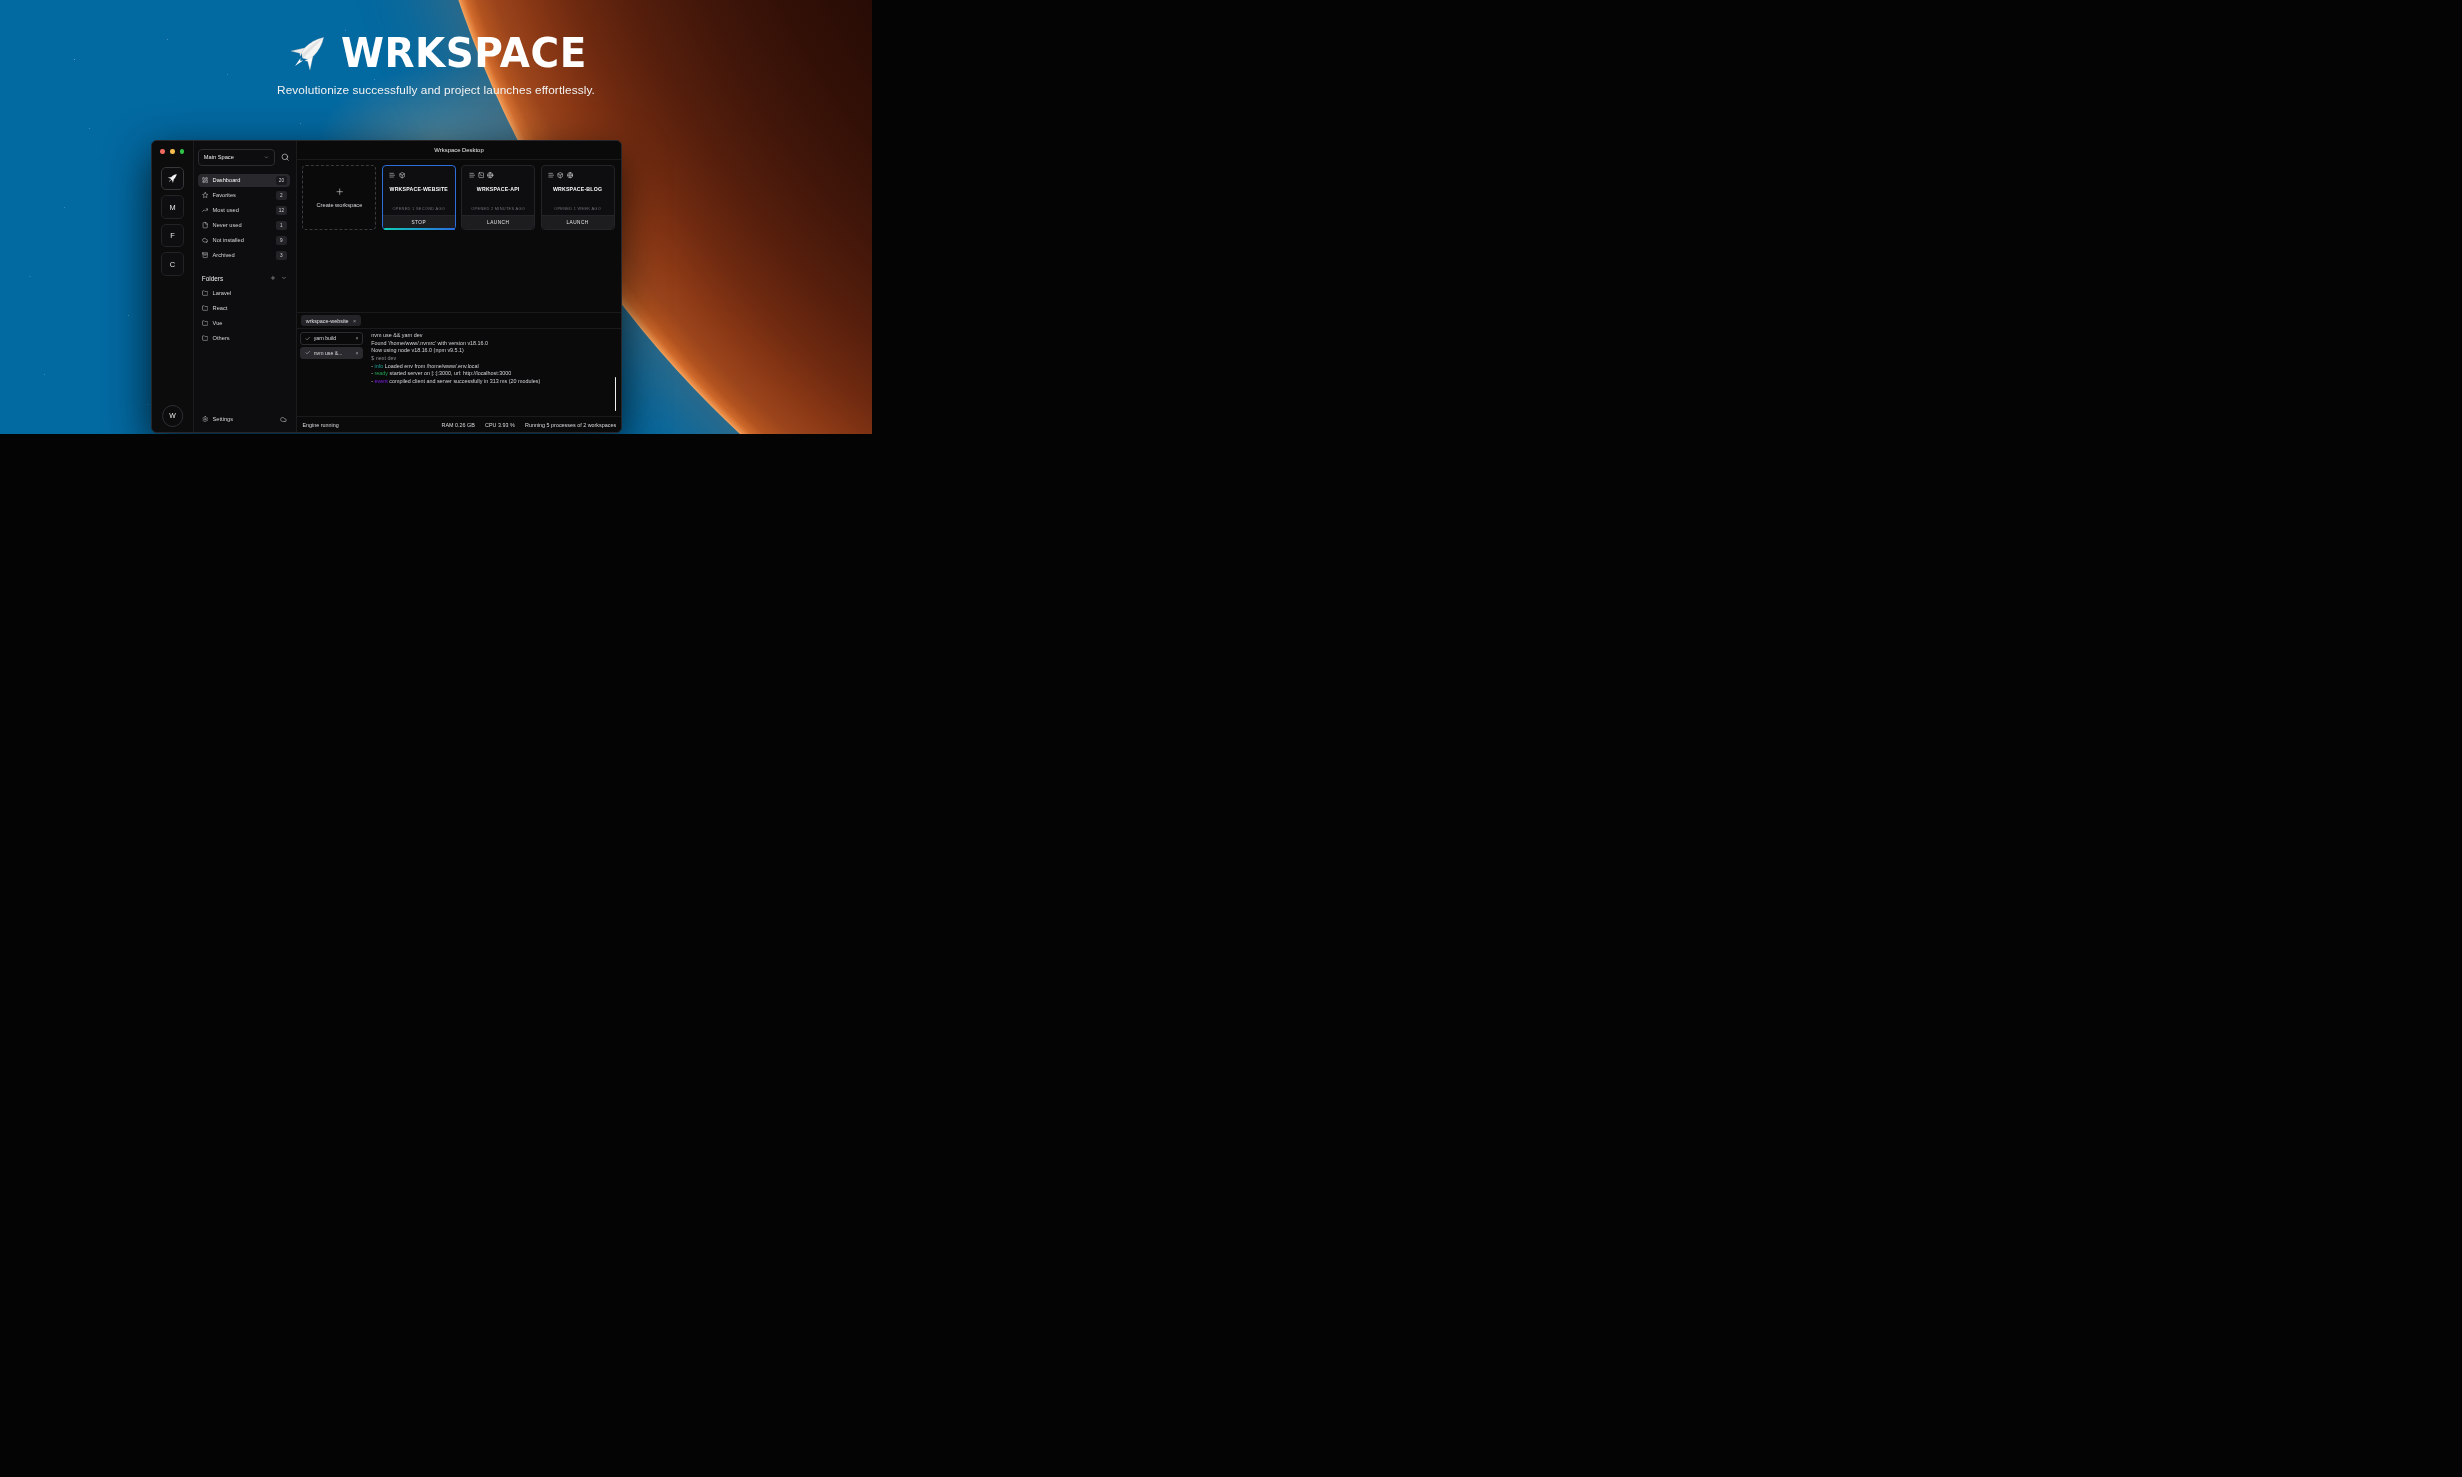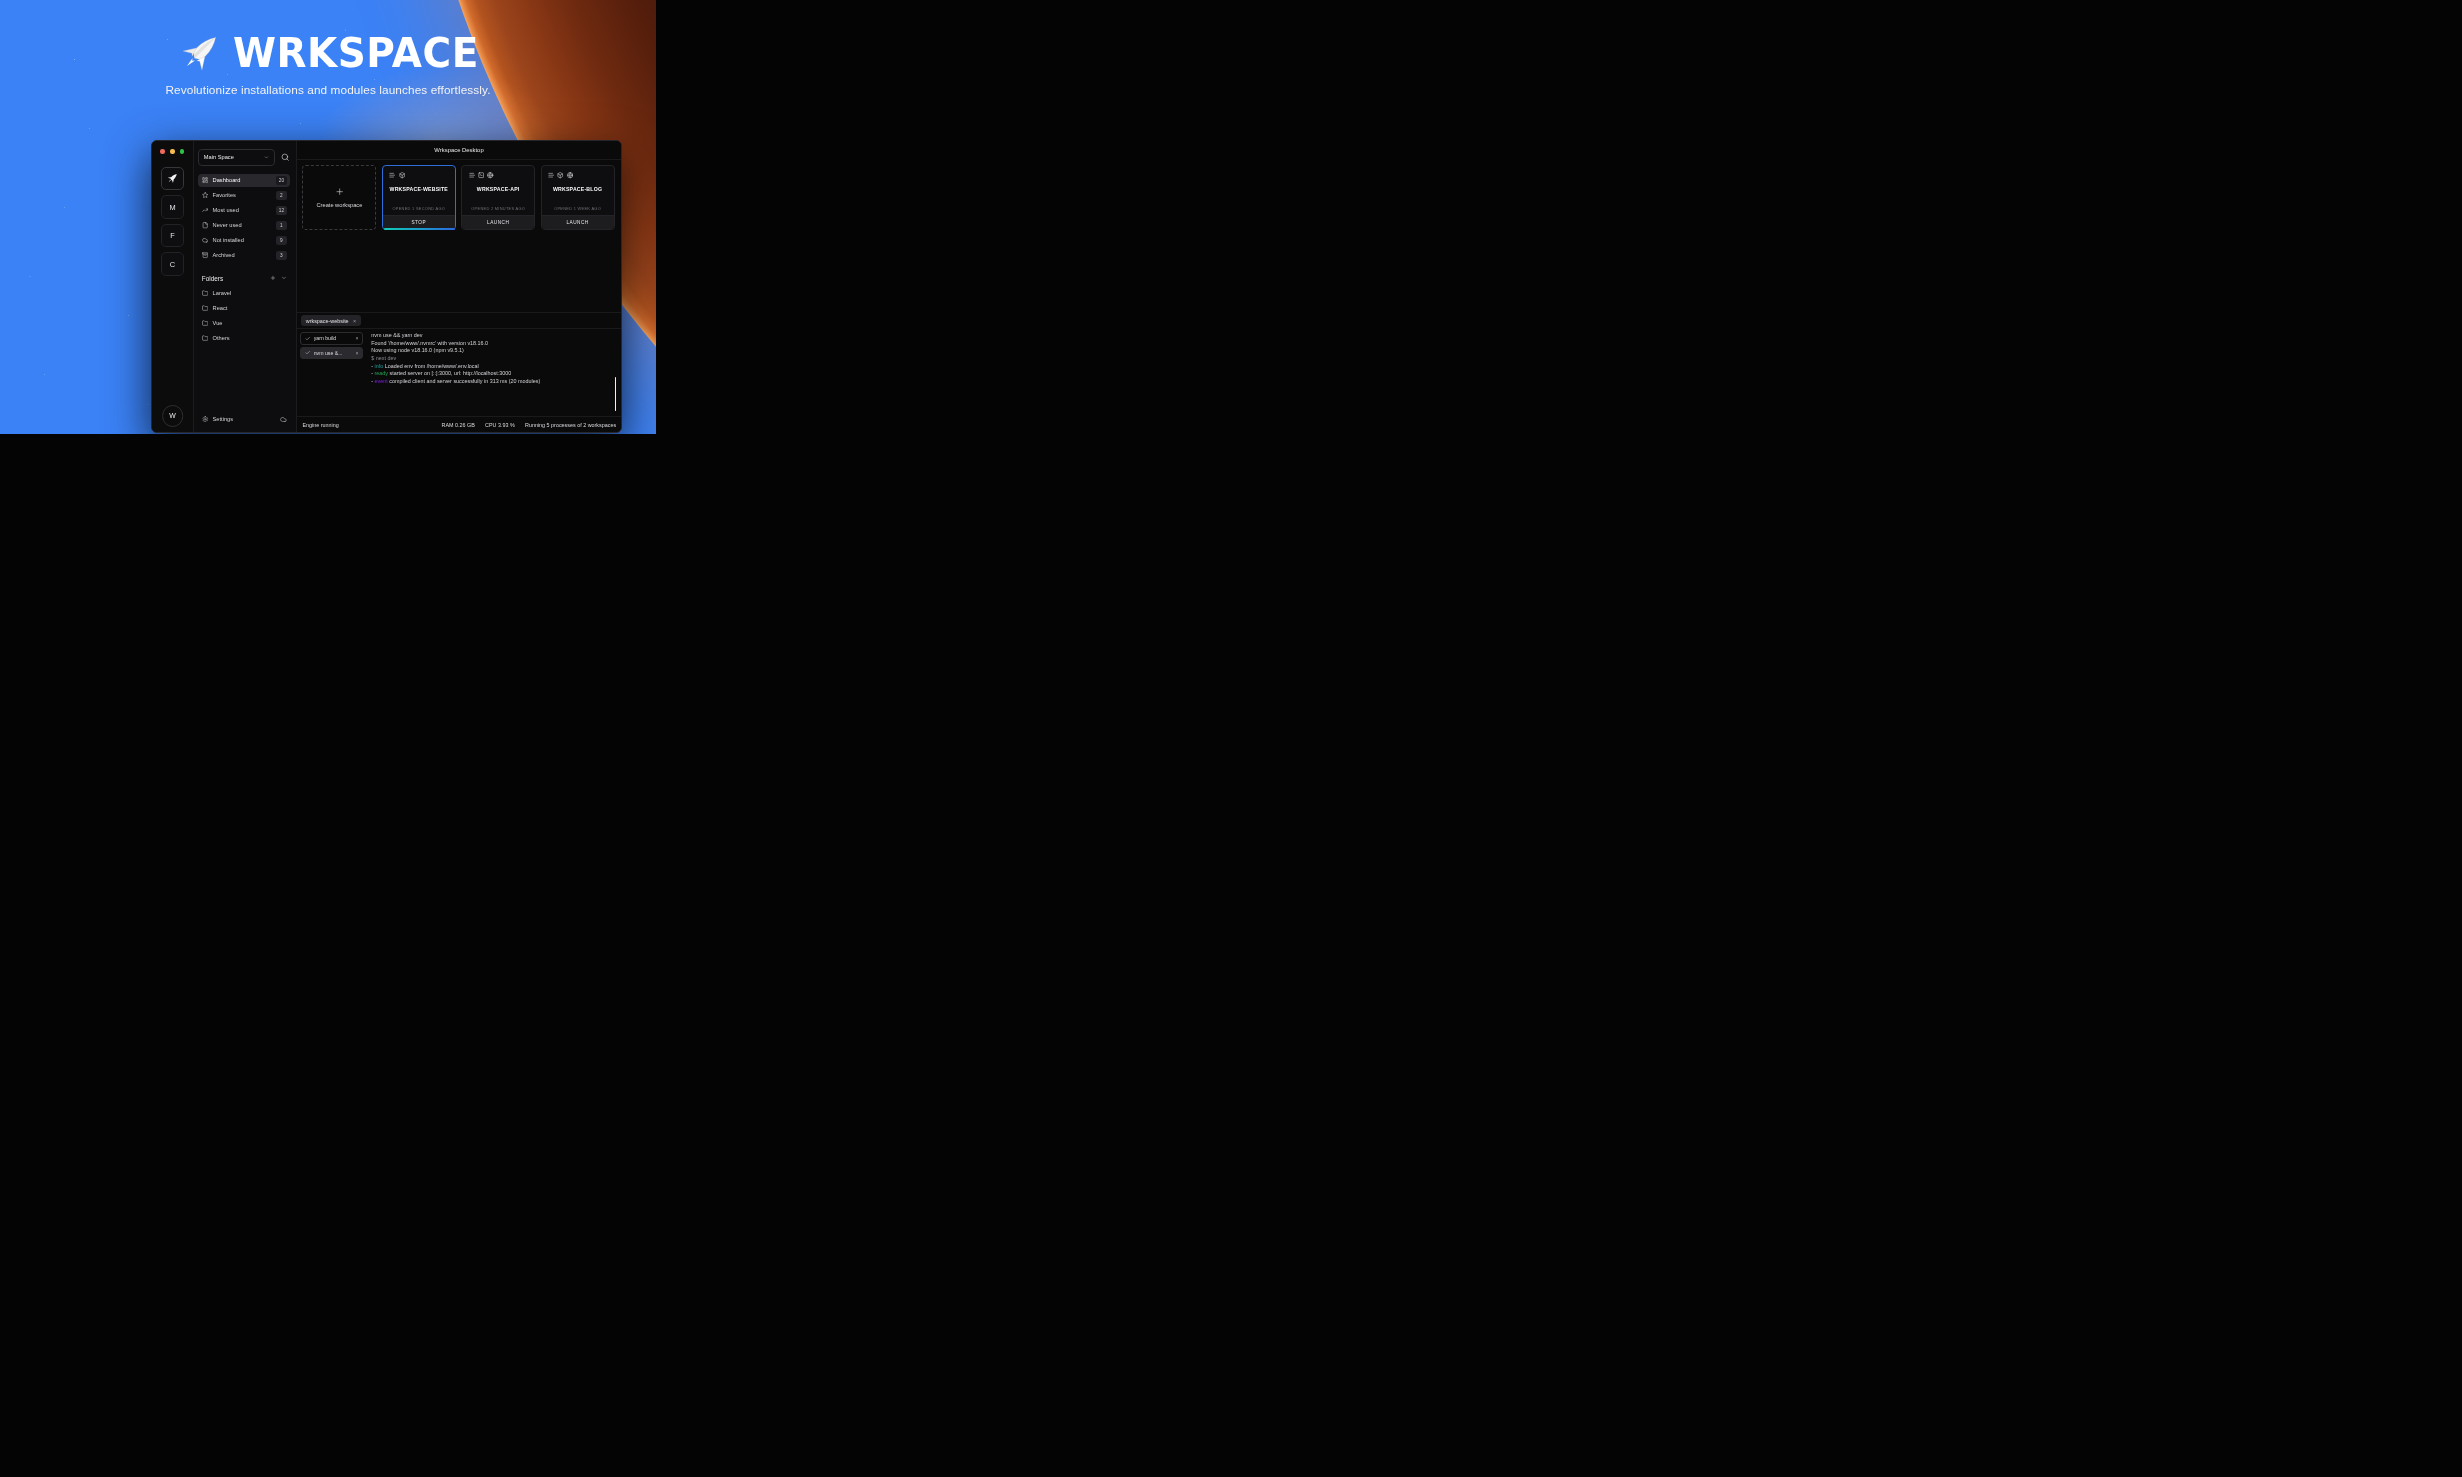--- a/index.html
+++ b/index.html
@@ -1,17 +1,17 @@
 <!DOCTYPE html>
 <html style="--accent: #2a6be0; --teal: #10cdb6;font-size:7.9px"><head>
 <meta charset="utf-8">
 <style>
   html,body{margin:0;padding:0;background:#050404;}
-  .stage{position:relative;width:656px;height:434px;overflow:hidden;background:#3b82f6;
-         font-family:"Liberation Sans",sans-serif;-webkit-font-smoothing:antialiased;}
+  .stage{position:relative;width:832px;height:434px;overflow:hidden;background:#0369a1;
+         font-family:"Liberation Sans",sans-serif;padding-left:40px;-webkit-font-smoothing:antialiased;}
   
   .sky{position:absolute;inset:0;z-index:0;}
   .planet{position:absolute;left:402px;top:-1397px;width:2113px;height:2113px;border-radius:50%;
     background:radial-gradient(circle closest-side at 50% 50%,
       #130502 0%, #1a0703 50%, #230a04 62%, #331006 72%, #43170a 79%,
       #571f0c 85%, #6f2a10 90%, #8a3815 94%, #9c451c 96.8%,
       #b2531f 98.4%, #d06a2c 99.3%, #eb8f4a 99.8%, #f5a55f 100%);
     box-shadow:0 0 74px 19.7px rgba(220,110,45,.25);}
   .limb-glow{position:absolute;left:320px;top:69px;width:236px;height:148px;
     background:radial-gradient(ellipse at center, rgba(255,198,142,.30) 0%, rgba(255,170,110,.12) 45%, rgba(0,0,0,0) 72%);}
@@ -142,21 +142,21 @@
         <g transform="rotate(45 50 50)">
           <path d="M50 2 C41 16 37 30 37 46 L37 58 L50 66 L63 58 L63 46 C63 30 59 16 50 2 Z" fill="#f5f5f5" stroke="#bdbdbd" stroke-width="0.6"></path>
           <path d="M50 2 C45 16 43 30 43 46 L43 62 L50 66 Z" fill="#e2e2e2"></path>
           <path d="M37 48 L21 73 L38 63 L43 67 Z" fill="#ececec" stroke="#bdbdbd" stroke-width="0.6"></path>
           <path d="M63 48 L79 73 L62 63 L57 67 Z" fill="#ffffff" stroke="#bdbdbd" stroke-width="0.6"></path>
           <path d="M46 69 L50 90 L54 69 L50 74 Z" fill="#fafafa"></path>
         </g>
       </svg>
       <div class="brand">WRKSPACE</div>
     </div>
-    <div class="tagline">Revolutionize installations and modules launches effortlessly.</div>
+    <div class="tagline">Revolutionize successfully and project launches effortlessly.</div>
   </header>
 
   <div class="window">
 
     <div class="rail">
       <div class="traffic">
         <span class="dot" id="dot-red" style="background: rgb(238, 106, 95);"></span>
         <span class="dot" id="dot-yellow" style="background: rgb(245, 189, 79);"></span>
         <span class="dot" id="dot-green" style="background: rgb(49, 197, 72);"></span>
       </div>

